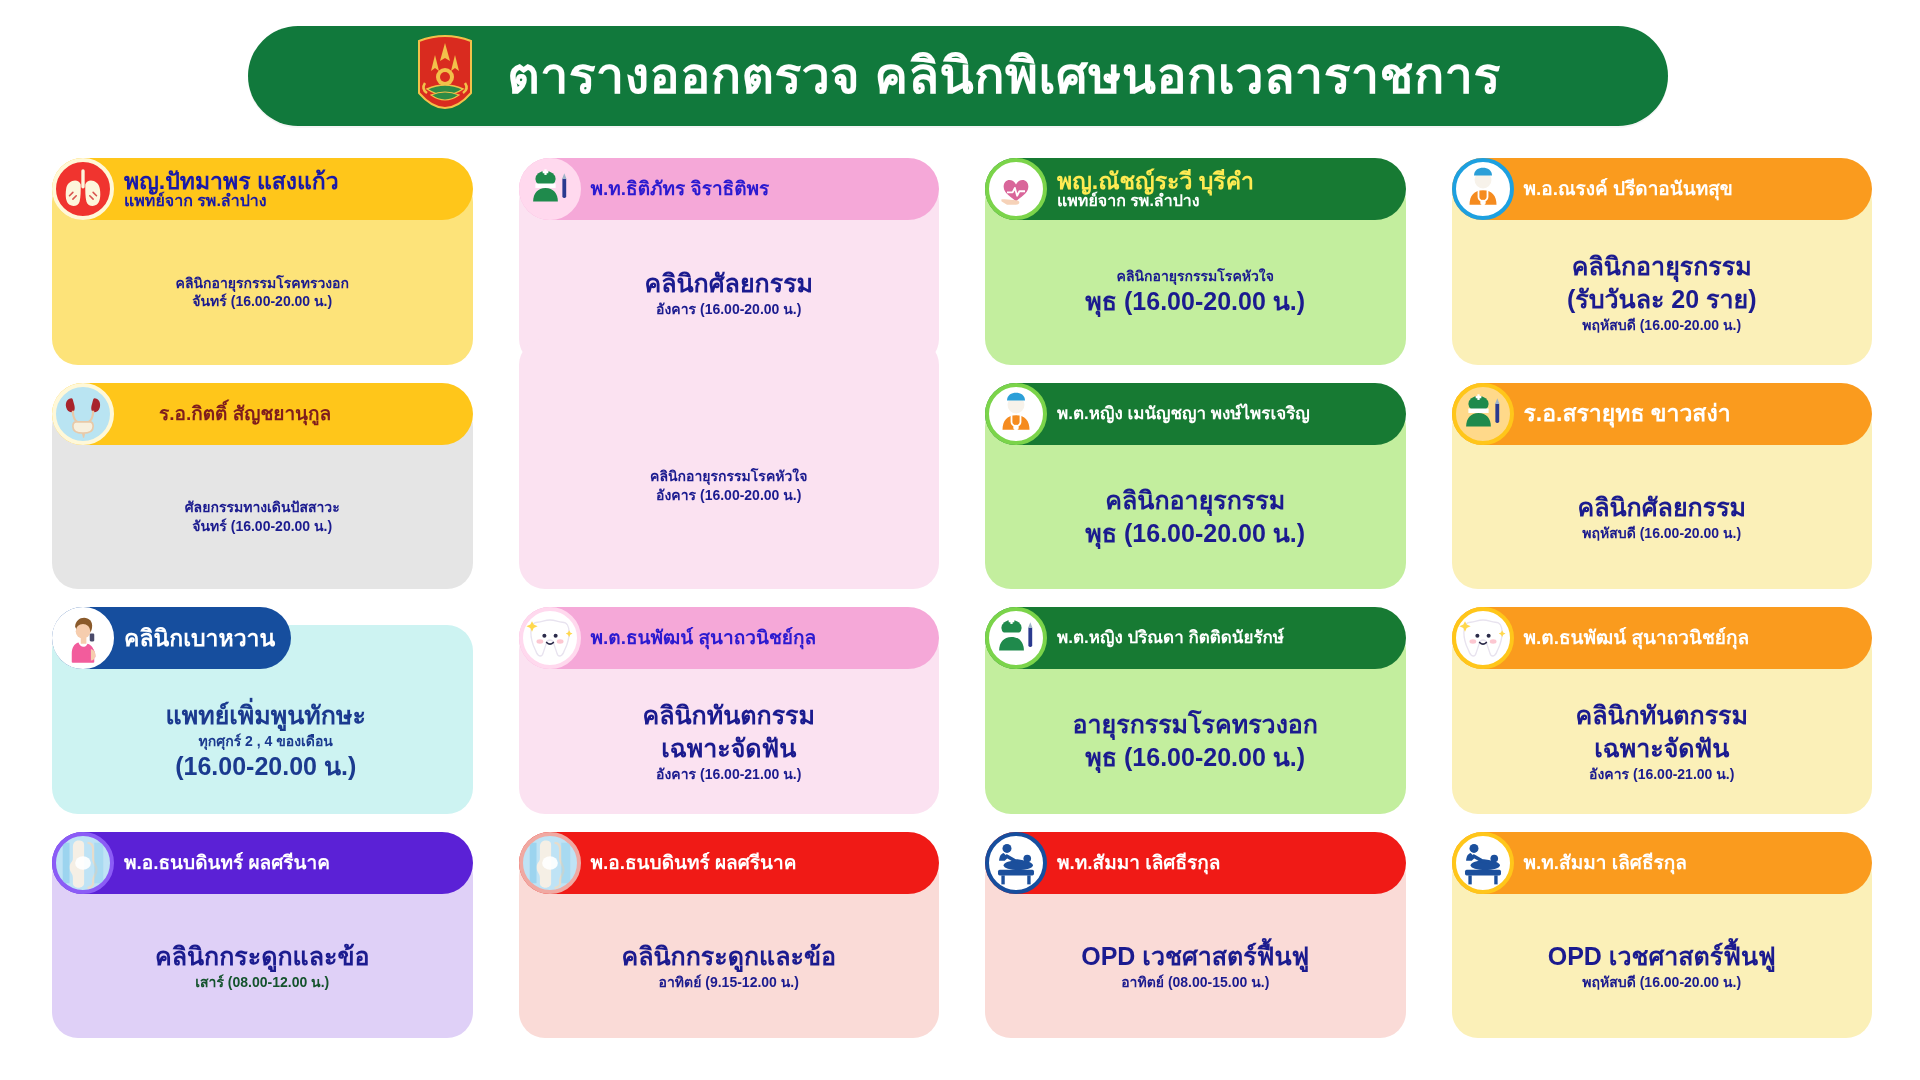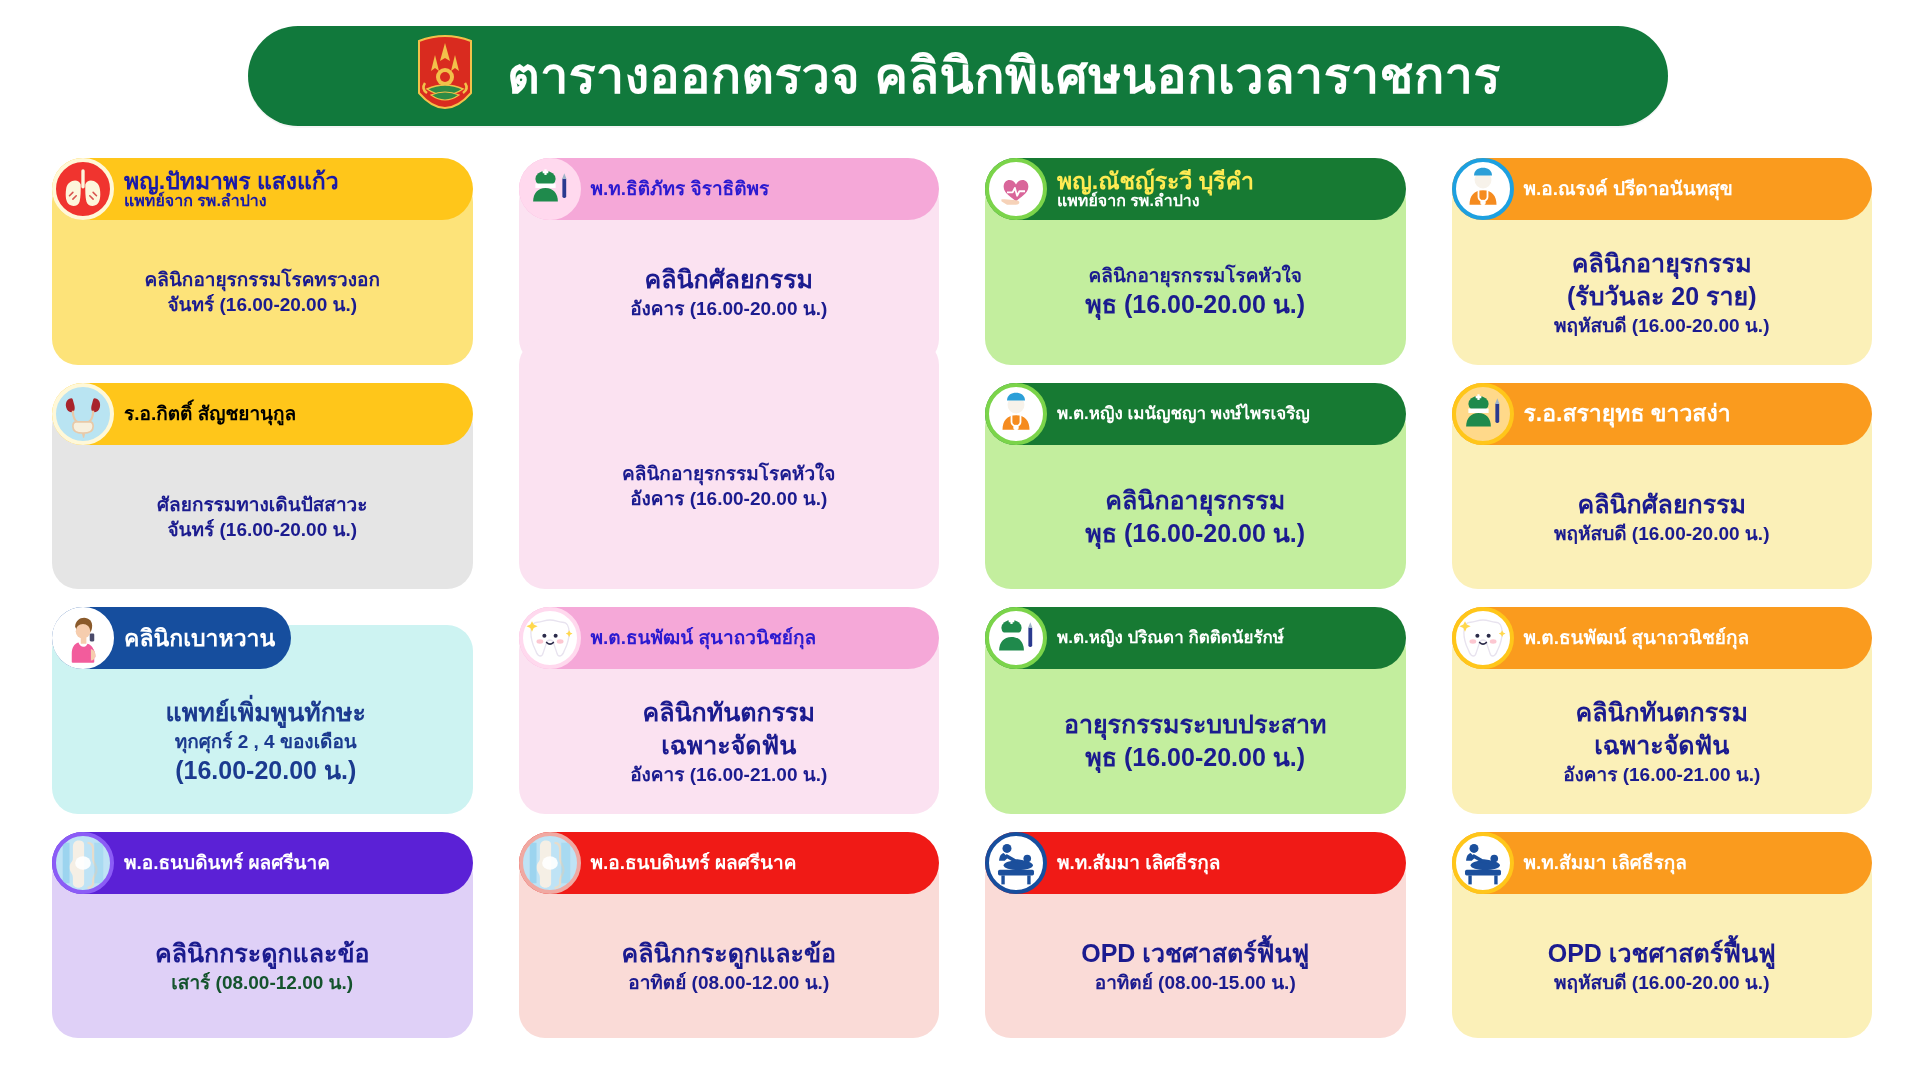--- a/index.html
+++ b/index.html
@@ -49,21 +49,21 @@
     width:62px;height:62px;border-radius:50%;flex:0 0 auto;
     display:flex;align-items:center;justify-content:center;
     position:relative;overflow:hidden;
   }
   .head-names{display:flex;flex-direction:column;justify-content:center;line-height:1.05;}
   .doc-name{font-size:23px;font-weight:700;white-space:nowrap;}
   .doc-name.sm{font-size:19px;}
   .doc-name.xs{font-size:17px;}
   .doc-sub{font-size:16px;font-weight:700;white-space:nowrap;}
   .body-line{font-size:25px;font-weight:700;line-height:1.32;white-space:nowrap;}
-  .body-line.sm{font-size:19px;}
+  .body-line.sm{font-size:14px;}
 
   
   .ic{width:100%;height:100%;display:block;}
 </style>
 </head>
 <body>
 
 <div id="poster">
 
   <div class="banner">
@@ -173,21 +173,21 @@
           <div class="icon-wrap" style="background: rgb(185, 228, 242); border: 4px solid rgb(255, 248, 216);">
             <svg class="ic" viewBox="0 0 48 48">
               <path d="M14 10c-4 0-6 4-5 8 1 4 4 5 6 4 2-1 2-4 1-7-1-3-1-5-2-5z" fill="#a8242c"></path>
               <path d="M34 10c4 0 6 4 5 8-1 4-4 5-6 4-2-1-2-4-1-7 1-3 1-5 2-5z" fill="#a8242c"></path>
               <path d="M15 21c0 8 3 11 9 12M33 21c0 8-3 11-9 12" stroke="#e8c9a8" stroke-width="2" fill="none"></path>
               <path d="M18 31h12c2 0 3 2 3 4 0 4-3 6-9 6s-9-2-9-6c0-2 1-4 3-4z" fill="#f7f0de" stroke="#e8c9a8" stroke-width="1.5"></path>
               <path d="M23 41l1 4h1l1-4z" fill="#e8c9a8"></path>
             </svg>
           </div>
           <div class="head-names">
-            <div class="doc-name sm" style="color: #000000;">ร.อ.กิตติ์ สัญชยานุกูล</div>
+            <div class="doc-name sm" style="color: #7f1d1d; margin-left: 35px;">ร.อ.กิตติ์ สัญชยานุกูล</div>
           </div>
         </div>
         <div class="card-body" style="background: #e5e5e5;">
           <div class="body-line sm" style="color: rgb(27, 27, 143);">ศัลยกรรมทางเดินปัสสาวะ</div>
           <div class="body-line sm" style="color: rgb(27, 27, 143);">จันทร์ (16.00-20.00 น.)</div>
         </div>
       </div>
       <div class="card">
         <div class="card-body" style="background: rgb(251, 226, 241);">
           <div class="body-line sm" style="color: rgb(27, 27, 143);">คลินิกอายุรกรรมโรคหัวใจ</div>
@@ -294,21 +294,21 @@
               <path d="M20 23c-7 0-11 5-11 12h22c0-7-4-12-11-12z" fill="#1f8a4c"></path>
               <rect x="35" y="14" width="3.4" height="18" rx="1.5" fill="#2b3a8f"></rect>
               <path d="M36.7 10l2 5h-4z" fill="#9fb3c8"></path>
             </svg>
           </div>
           <div class="head-names">
             <div class="doc-name xs" style="color: rgb(255, 255, 255);">พ.ต.หญิง ปริณดา กิตติดนัยรักษ์</div>
           </div>
         </div>
         <div class="card-body" style="background: rgb(195, 238, 158);">
-          <div class="body-line" style="color: rgb(27, 27, 143);">อายุรกรรมระบบประสาท</div>
+          <div class="body-line" style="color: rgb(27, 27, 143);">อายุรกรรมโรคทรวงอก</div>
           <div class="body-line" style="color: rgb(27, 27, 143);">พุธ (16.00-20.00 น.)</div>
         </div>
       </div>
       <div class="card">
         <div class="card-head wide" style="background: rgb(250, 155, 30);">
           <div class="icon-wrap" style="background: rgb(255, 255, 255); border: 4px solid rgb(255, 198, 26);">
             <svg class="ic" viewBox="0 0 48 48">
               <path d="M24 8c-5 0-7 2-11 2-4 0-6 4-6 9 0 9 3 13 5 18 2 4 5 4 6 0l3-9c1-3 5-3 6 0l3 9c1 4 4 4 6 0 2-5 5-9 5-18 0-5-2-9-6-9-4 0-6-2-11-2z" fill="#fff" stroke="#e8e3ef" stroke-width="1.2"></path>
               <circle cx="19" cy="22" r="1.8" fill="#2b2b4a"></circle>
               <circle cx="29" cy="22" r="1.8" fill="#2b2b4a"></circle>
@@ -359,21 +359,21 @@
               <path d="M6 6h6v36H6z" fill="#7fc8ea" opacity=".55"></path>
               <path d="M34 6h8v36h-8z" fill="#7fc8ea" opacity=".35"></path>
             </svg>
           </div>
           <div class="head-names">
             <div class="doc-name sm" style="color: rgb(255, 255, 255);">พ.อ.ธนบดินทร์ ผลศรีนาค</div>
           </div>
         </div>
         <div class="card-body" style="background: rgb(250, 219, 215);">
           <div class="body-line" style="color: rgb(27, 27, 143);">คลินิกกระดูกและข้อ</div>
-          <div class="body-line sm" style="color: rgb(27, 27, 143);">อาทิตย์ (08.00-12.00 น.)</div>
+          <div class="body-line sm" style="color: rgb(27, 27, 143);">อาทิตย์ (9.15-12.00 น.)</div>
         </div>
       </div>
       <div class="card">
         <div class="card-head wide" style="background: rgb(240, 26, 22);">
           <div class="icon-wrap" style="background: rgb(255, 255, 255); border: 4px solid rgb(22, 78, 158);">
             <svg class="ic" viewBox="0 0 48 48">
               <rect x="8" y="30" width="32" height="5" rx="1.5" fill="#1b4f9c"></rect>
               <rect x="11" y="35" width="3" height="8" fill="#1b4f9c"></rect>
               <rect x="34" y="35" width="3" height="8" fill="#1b4f9c"></rect>
               <ellipse cx="26" cy="26" rx="13" ry="4.5" fill="#1b4f9c"></ellipse>

